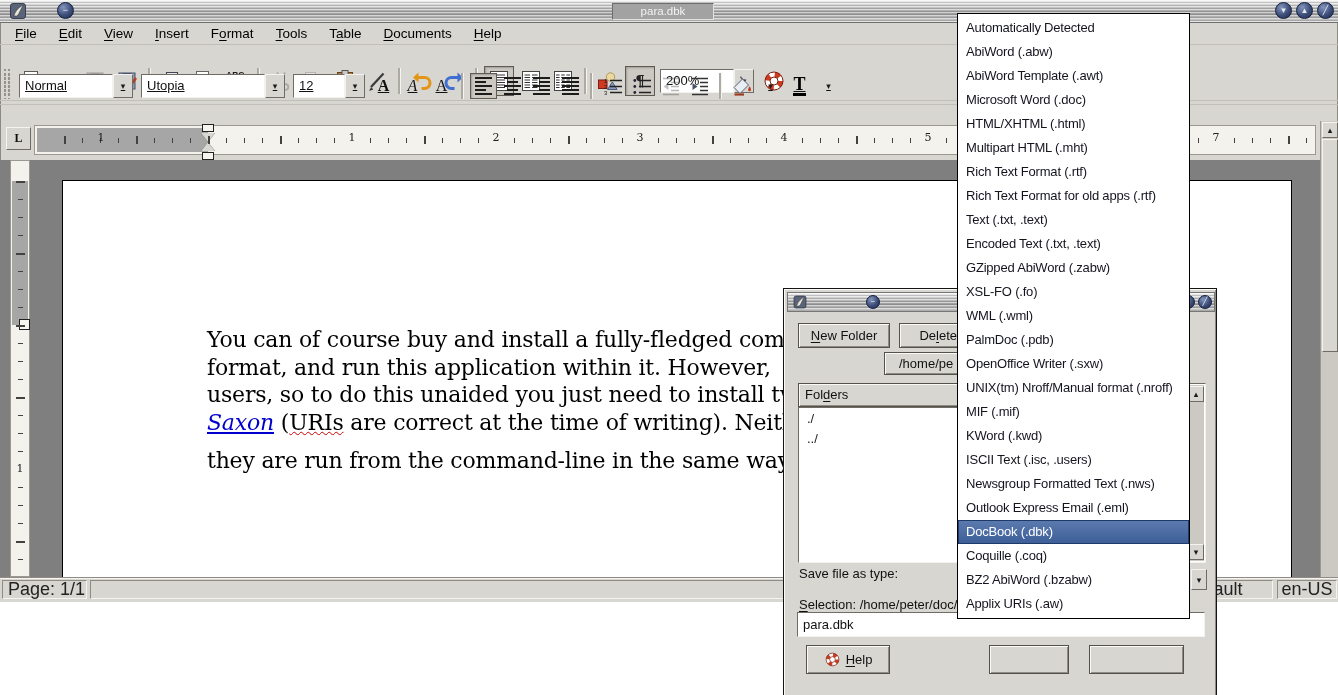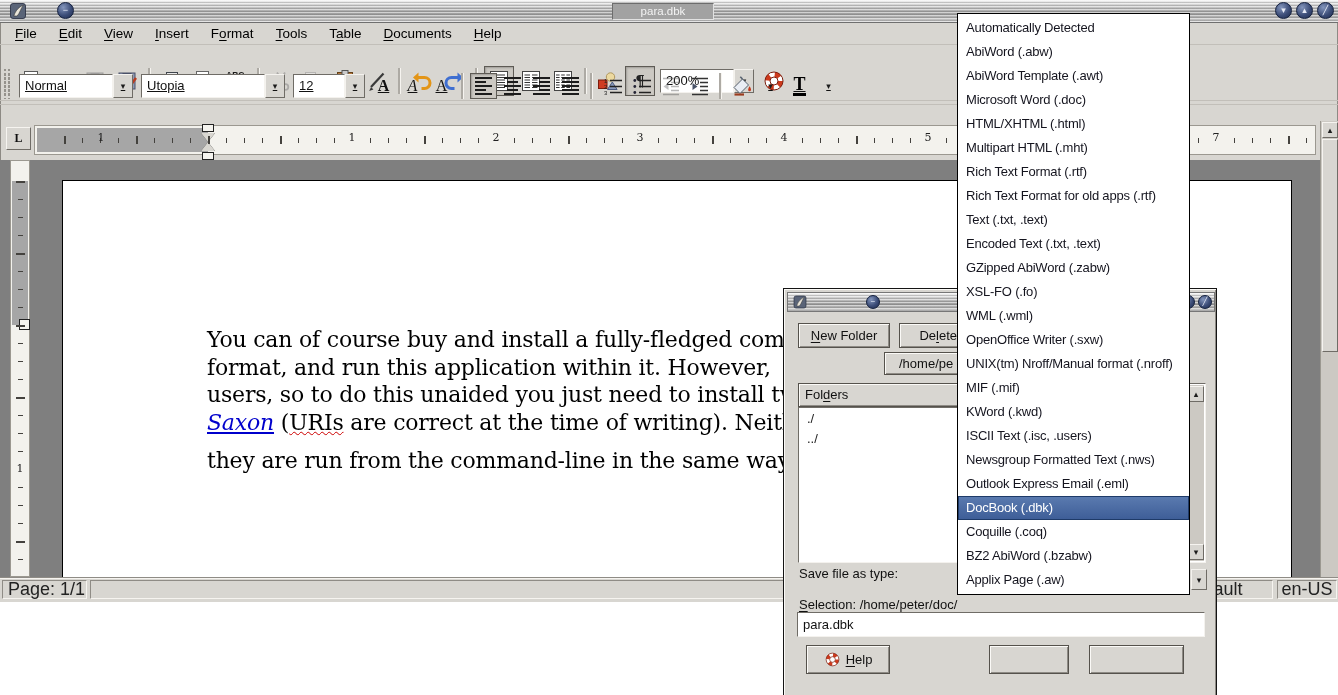--- a/index.html
+++ b/index.html
@@ -729,26 +729,27 @@
       <div class="fmitem">Microsoft Word (.doc)</div>
       <div class="fmitem">HTML/XHTML (.html)</div>
       <div class="fmitem">Multipart HTML (.mht)</div>
       <div class="fmitem">Rich Text Format (.rtf)</div>
       <div class="fmitem">Rich Text Format for old apps (.rtf)</div>
       <div class="fmitem">Text (.txt, .text)</div>
       <div class="fmitem">Encoded Text (.txt, .text)</div>
       <div class="fmitem">GZipped AbiWord (.zabw)</div>
       <div class="fmitem">XSL-FO (.fo)</div>
       <div class="fmitem">WML (.wml)</div>
+      <div class="fmitem">PalmDoc (.pdb)</div>
       <div class="fmitem">OpenOffice Writer (.sxw)</div>
       <div class="fmitem">UNIX(tm) Nroff/Manual format (.nroff)</div>
       <div class="fmitem">MIF (.mif)</div>
       <div class="fmitem">KWord (.kwd)</div>
       <div class="fmitem">ISCII Text (.isc, .users)</div>
       <div class="fmitem">Newsgroup Formatted Text (.nws)</div>
       <div class="fmitem">Outlook Express Email (.eml)</div>
       <div class="fmitem fsel">DocBook (.dbk)</div>
       <div class="fmitem">Coquille (.coq)</div>
       <div class="fmitem">BZ2 AbiWord (.bzabw)</div>
-      <div class="fmitem">Applix Page (.aw)</div>
+      <div class="fmitem">Applix URIs (.aw)</div>
     </div>
 
 </div>
 
 </body></html>

